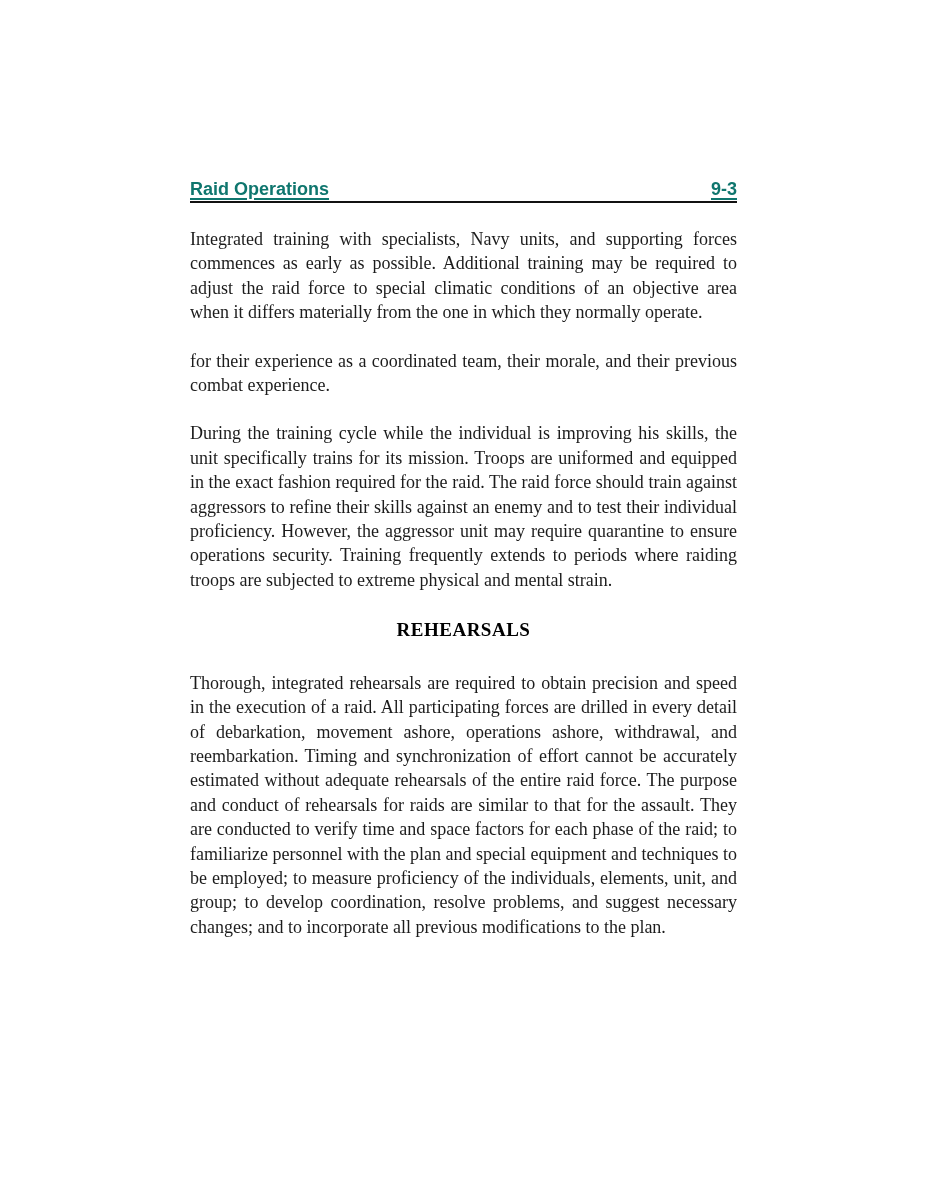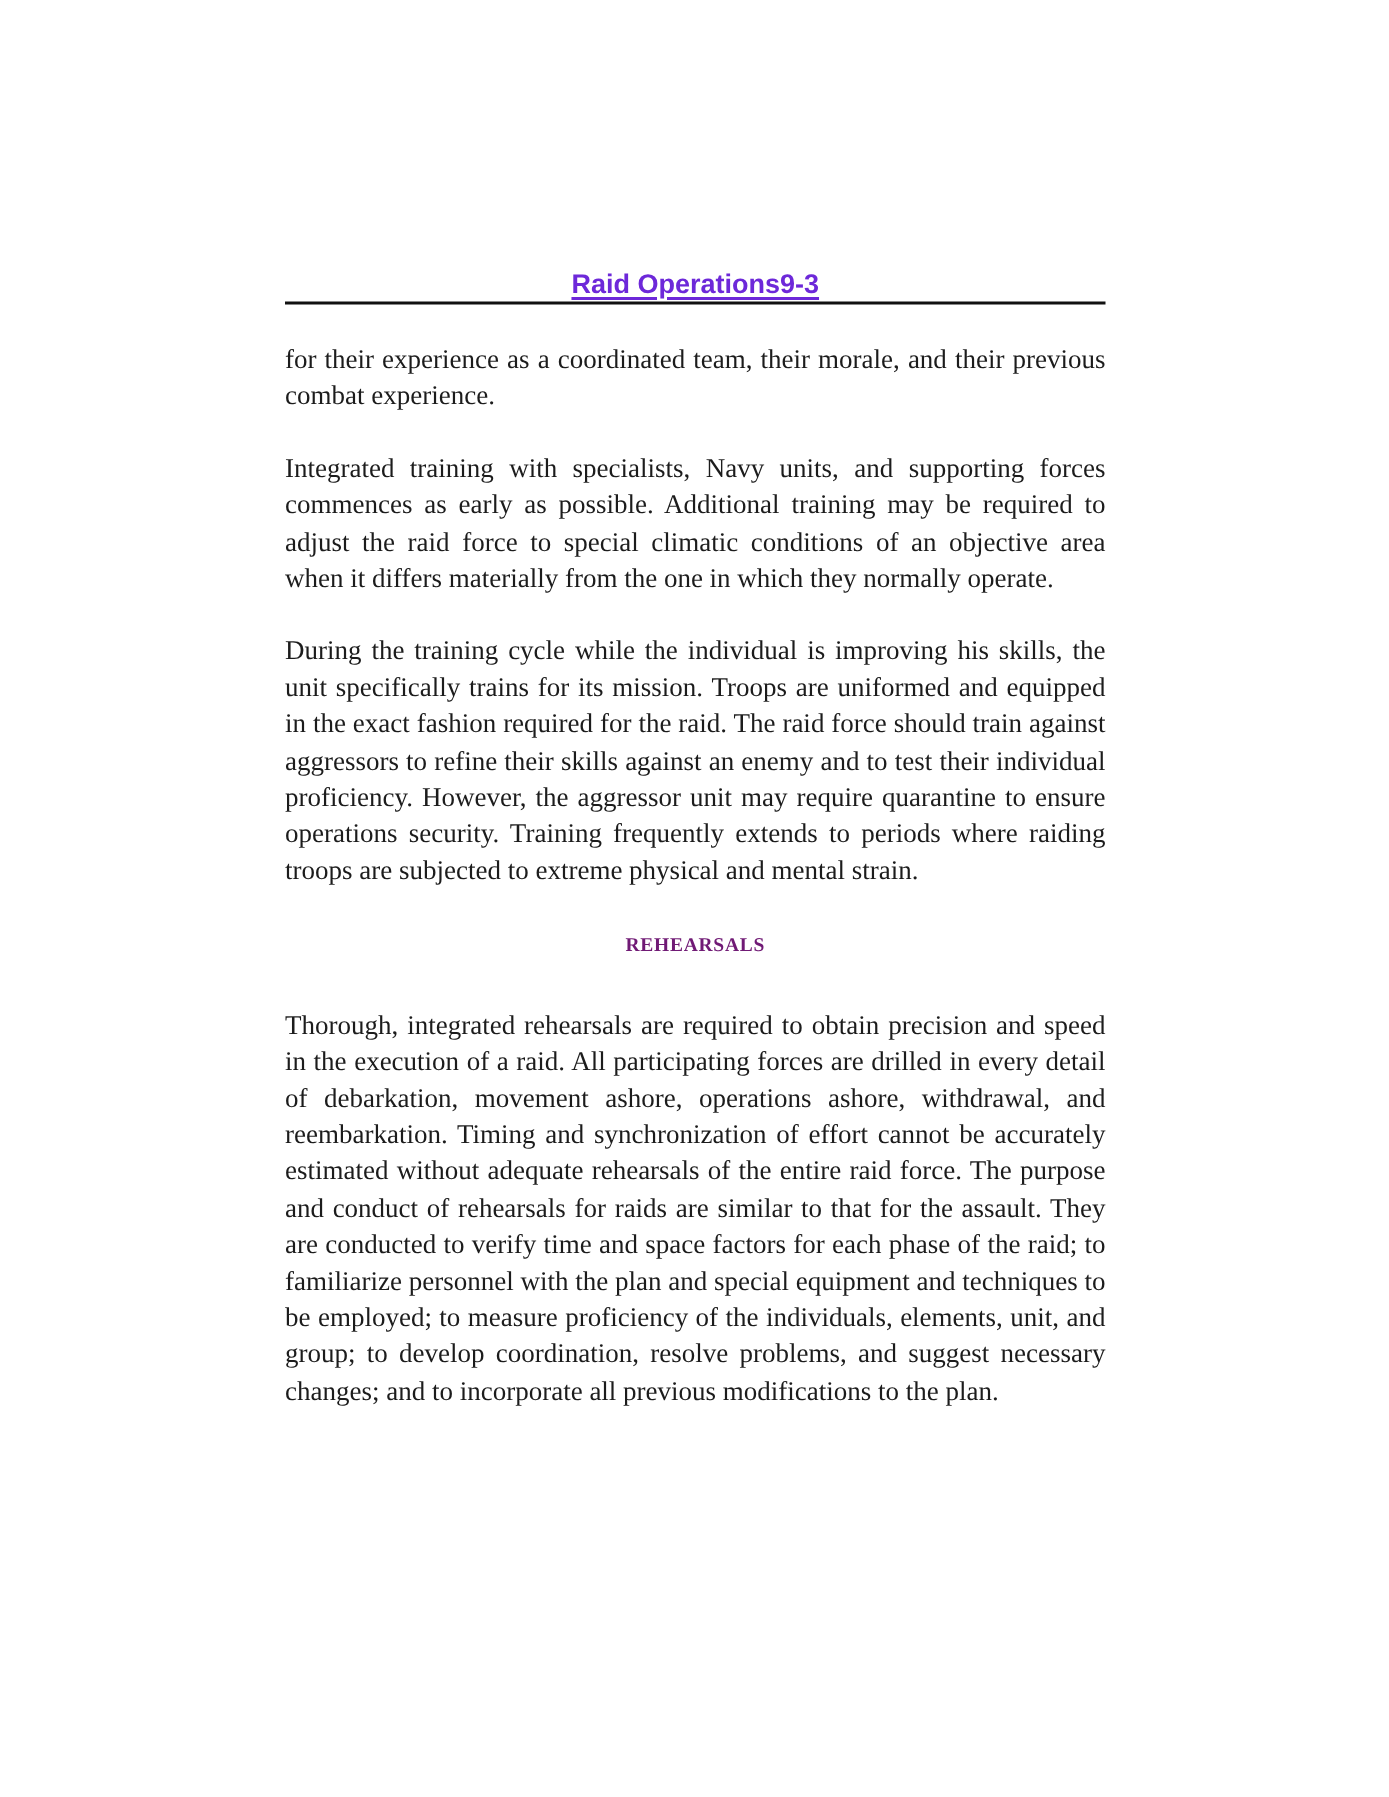--- a/index.html
+++ b/index.html
@@ -12,27 +12,27 @@
   }
   .page {
     position: absolute;
     left: 190px;
     top: 179px;
     width: 547px;
     color: #1b1b1b;
   }
   .page-header {
     display: flex;
-    justify-content: center;
+    justify-content: space-between;
     align-items: flex-end;
     font-family: "Liberation Sans", sans-serif;
     font-size: 18px;
     font-weight: 600;
     line-height: 20px;
-    color: #6d28d9;
+    color: #0f766e;
     border-bottom: 2px solid #111111;
     padding-bottom: 2px;
   }
   .page-header .hdr-title,
   .page-header .hdr-page {
     text-decoration: underline;
     text-underline-offset: 3px;
     text-decoration-thickness: 2px;
   }
   .page-body {
@@ -40,41 +40,41 @@
     font-size: 18px;
     line-height: 24.4px;
     text-align: justify;
     color: #1c1c1c;
   }
   .page-body p {
     margin: 0 0 24px 0;
   }
   .section-heading {
     font-family: "Liberation Serif", serif;
-    font-size: 13px;
+    font-size: 19px;
     font-weight: bold;
     text-align: center;
     letter-spacing: 0.5px;
     margin: 26px 0 28px 0;
-    color: #701a75;
+    color: #000000;
   }
 </style>
 </head>
 <body>
 
 <div class="page">
   <div class="page-header">
     <span class="hdr-title">Raid Operations</span>
     <span class="hdr-page">9-3</span>
   </div>
 
   <div class="page-body">
+    <p>Integrated training with specialists, Navy units, and supporting forces commences as early as possible.  Additional training may be required to adjust the raid force to special climatic conditions of an objective area when it differs materially from the one in which they normally operate.</p>
+
     <p>for their experience as a coordinated team, their morale, and their previous combat experience.</p>
-
-    <p>Integrated training with specialists, Navy units, and supporting forces commences as early as possible.  Additional training may be required to adjust the raid force to special climatic conditions of an objective area when it differs materially from the one in which they normally operate.</p>
 
     <p>During the training cycle while the individual is improving his skills, the unit specifically trains for its mission.  Troops are uniformed and equipped in the exact fashion required for the raid.  The raid force should train against aggressors to refine their skills against an enemy and to test their individual proficiency.  However, the aggressor unit may require quarantine to ensure operations security.  Training frequently extends to periods where raiding troops are subjected to extreme physical and mental strain.</p>
 
 
     <h2 class="section-heading">REHEARSALS</h2>
 
     <p>Thorough, integrated rehearsals are required to obtain precision and speed in the execution of a raid.  All participating forces are drilled in every detail of debarkation, movement ashore, operations ashore, withdrawal, and reembarkation.  Timing and synchronization of effort cannot be accurately estimated without adequate rehearsals of the entire raid force.  The purpose and conduct of rehearsals for raids are similar to that for the assault.  They are conducted to verify time and space factors for each phase of the raid; to familiarize personnel with the plan and special equipment and techniques to be employed; to measure proficiency of the individuals, elements, unit, and group; to develop coordination, resolve problems, and suggest necessary changes; and to incorporate all previous modifications to the plan.</p>
   </div>
 </div>
 

